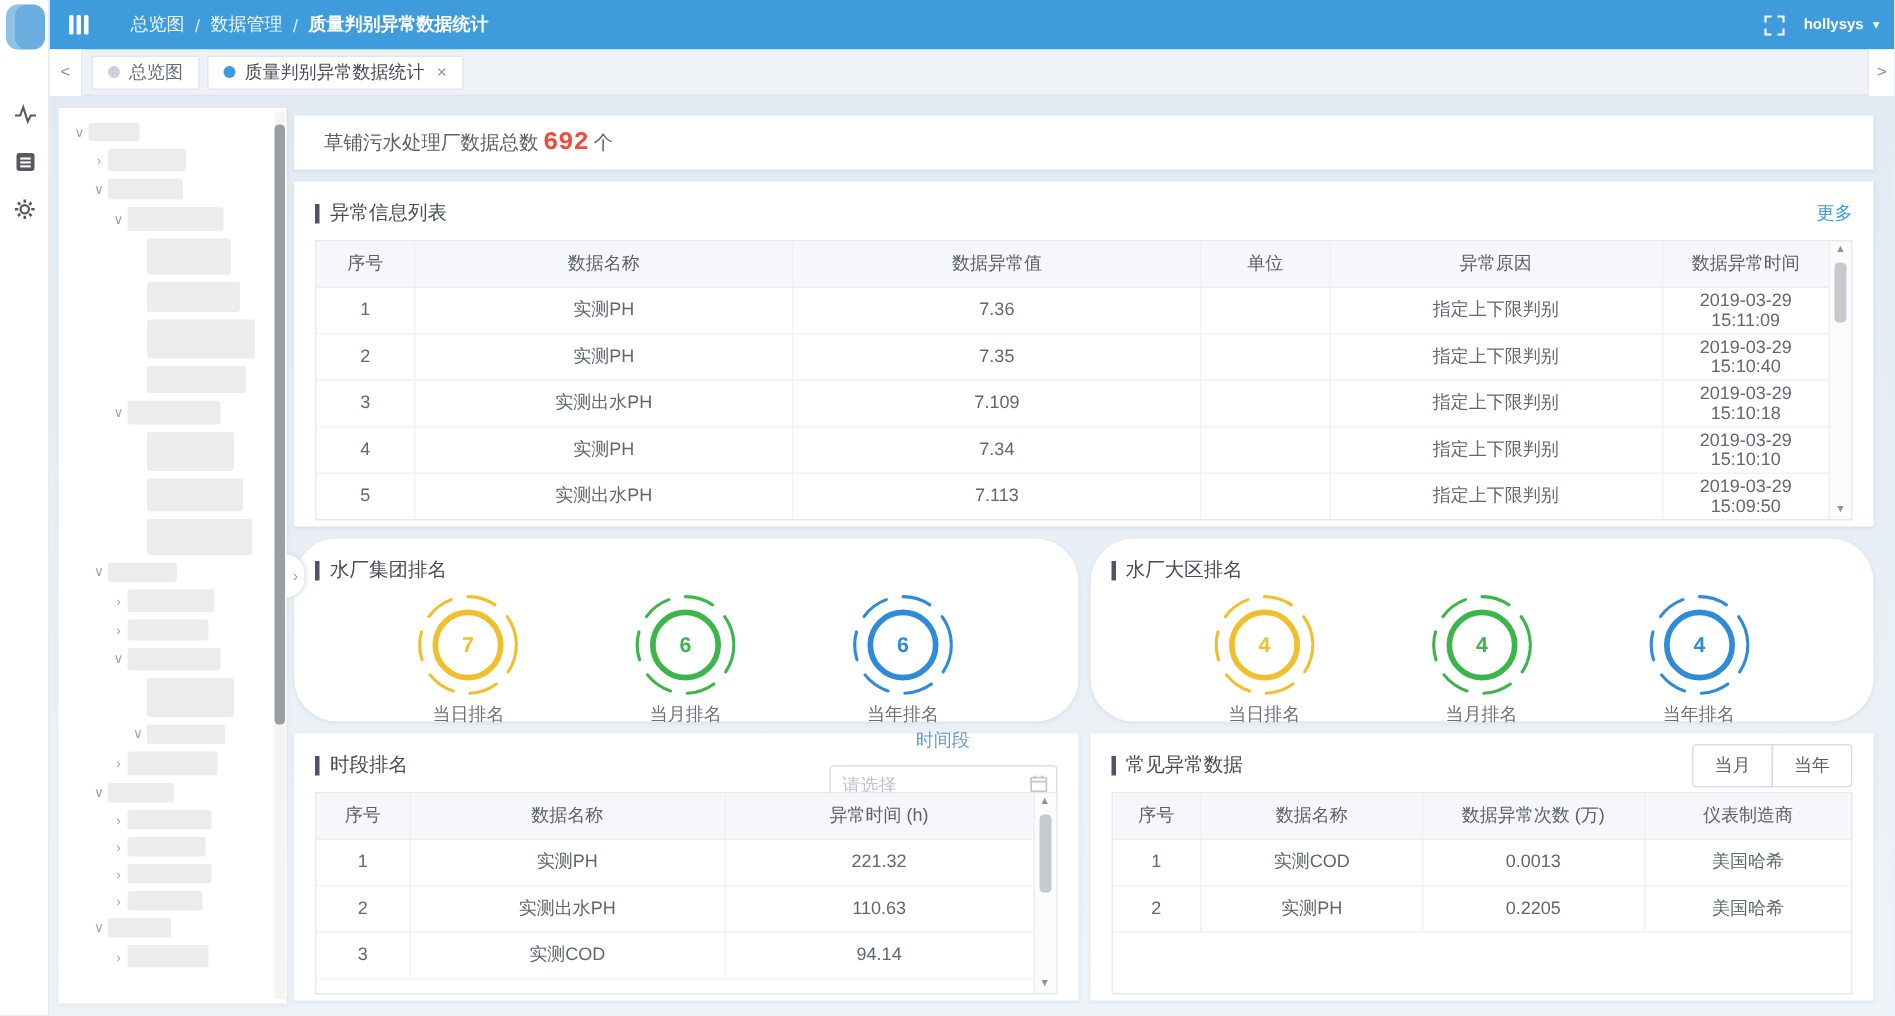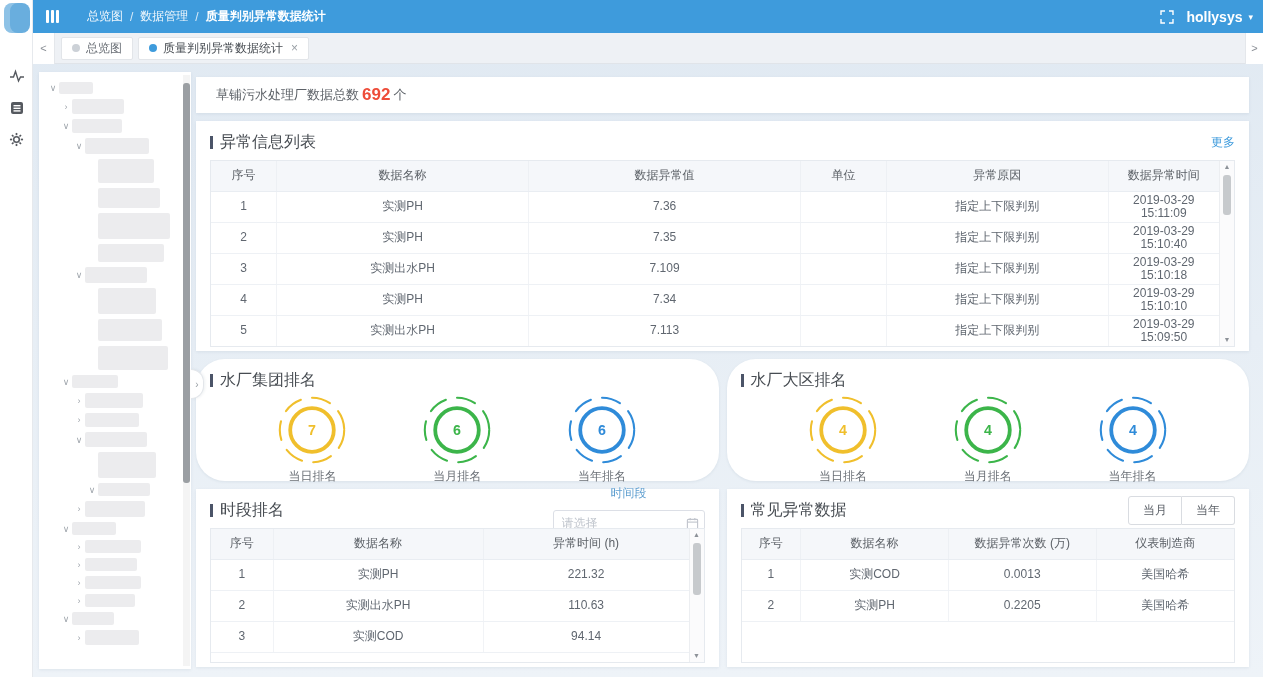--- a/index.html
+++ b/index.html
@@ -16,21 +16,21 @@
   
   .header { position:absolute; left:33px; top:0; right:0; height:33px; background:#3e9bdc; display:flex; align-items:center; color:#fff; z-index:4; }
   .hamburger { display:flex; gap:2px; margin-left:13px; cursor:pointer; }
   .hamburger i { width:3px; height:13px; background:#fff; border-radius:1px; }
   .breadcrumb { margin-left:28px; font-size:12px; display:flex; align-items:center; }
   .crumb { opacity:.92; cursor:pointer; }
   .crumb.last { font-weight:bold; opacity:1; }
   .crumb-sep { margin:0 7px; opacity:.8; }
   .header-right { margin-left:auto; display:flex; align-items:center; gap:12px; margin-right:10px; }
   .fullscreen { cursor:pointer; display:flex; }
-  .username { font-size:14px; font-weight:bold; cursor:pointer;text-align:right; }
+  .username { font-size:10px; font-weight:bold; cursor:pointer;text-align:right; }
   .user-caret { font-size:9px; cursor:pointer; margin-left:-6px; }
 
   
   .tabbar { position:absolute; left:33px; top:33px; right:0; height:31px; background:#eef1f5; border-bottom:1px solid #e0e4e9; display:flex; align-items:center; z-index:4; }
   .tab-nav { width:22px; height:31px; background:#fff; border-right:1px solid #e4e7eb; display:flex; align-items:center; justify-content:center; color:#8a8f96; font-size:11px; cursor:pointer; }
   .tab-nav.right { border-right:none; border-left:1px solid #e4e7eb; margin-left:auto; width:18px; }
   .tabs { display:flex; gap:5px; margin-left:6px; height:31px; align-items:center; }
   .tab { height:23px; background:#fff; border:1px solid #e2e5e9; border-radius:2px; display:flex; align-items:center; padding:0 10px; gap:6px; font-size:12px; color:#6a6f76; cursor:pointer; }
   .tab .dot { width:8px; height:8px; border-radius:50%; background:#ccd1d7; }
   .tab.active { color:#474c52; }
@@ -47,27 +47,27 @@
   .tree-caret { width:12px; font-size:9px; color:#9ea4ab; flex:none; text-align:center; cursor:pointer; }
   .tree-block { background:#ececee; border-radius:2px; flex:none; }
   .tree-scroll { position:absolute; right:1px; top:3px; bottom:3px; width:7px; background:#f4f4f4; }
   .tree-scroll .thumb { position:absolute; left:0; top:8px; width:7px; height:400px; background:#9b9fa3; border-radius:3px; cursor:pointer; }
   .tree-handle { position:absolute; left:158px; top:305px; width:13px; height:30px; background:#fff; border:1px solid #e3e6ea; border-left:none; border-radius:0 14px 14px 0; display:flex; align-items:center; justify-content:center; color:#9aa0a6; font-size:10px; cursor:pointer; box-shadow:1px 0 3px rgba(30,60,90,.08); z-index:3; }
 
   
   .panels { position:absolute; left:163px; right:14px; top:0; bottom:0; }
   .card { background:#fff; box-shadow:0 1px 3px rgba(30,60,90,.08); }
 
-  .summary-card { margin-top:13px; height:36px; display:flex; align-items:center; padding:0 20px; }
+  .summary-card { margin-top:13px; height:36px; display:flex; align-items:center; padding:0 20px;font-family:Liberation Mono, monospace; }
   .summary-prefix,.summary-suffix { font-size:13px; color:#5c6167; }
   .summary-count { font-size:17px; font-weight:bold; color:#ee4c39; margin:0 3px; }
 
   .sec-head { display:flex; align-items:center; height:24px; }
   .tbar { width:3px; height:13px; background:#4b5468; margin-right:7px; flex:none; }
-  .sec-title { font-size:16px; color:#474c52; font-weight:500; }
+  .sec-title { font-size:13px; color:#474c52; font-weight:500; }
   .more-link { margin-left:auto; font-size:12px; color:#3e9bdc; cursor:pointer; }
 
   .abnormal-card { margin-top:8px; height:230px; padding:9px 14px; }
   .table-wrap { position:relative; border:1px solid #e6eaef; margin-top:6px; }
   .abnormal-card .table-wrap { height:187px; overflow:hidden; }
   table.data { border-collapse:collapse; table-layout:fixed; }
   .has-scroll table.data { width:calc(100% - 15px); }
   .no-scroll table.data { width:100%; }
   table.data th { background:#f5f7fa; color:#5c6167; font-size:12px; font-weight:normal; height:30px; border-bottom:1px solid #e9edf2; border-right:1px solid #edf0f4; text-align:center; }
   table.data td { color:#606770; font-size:12px; height:31px; border-bottom:1px solid #eef1f5; border-right:1px solid #f1f3f6; text-align:center; line-height:13px; padding:2px 4px; }

